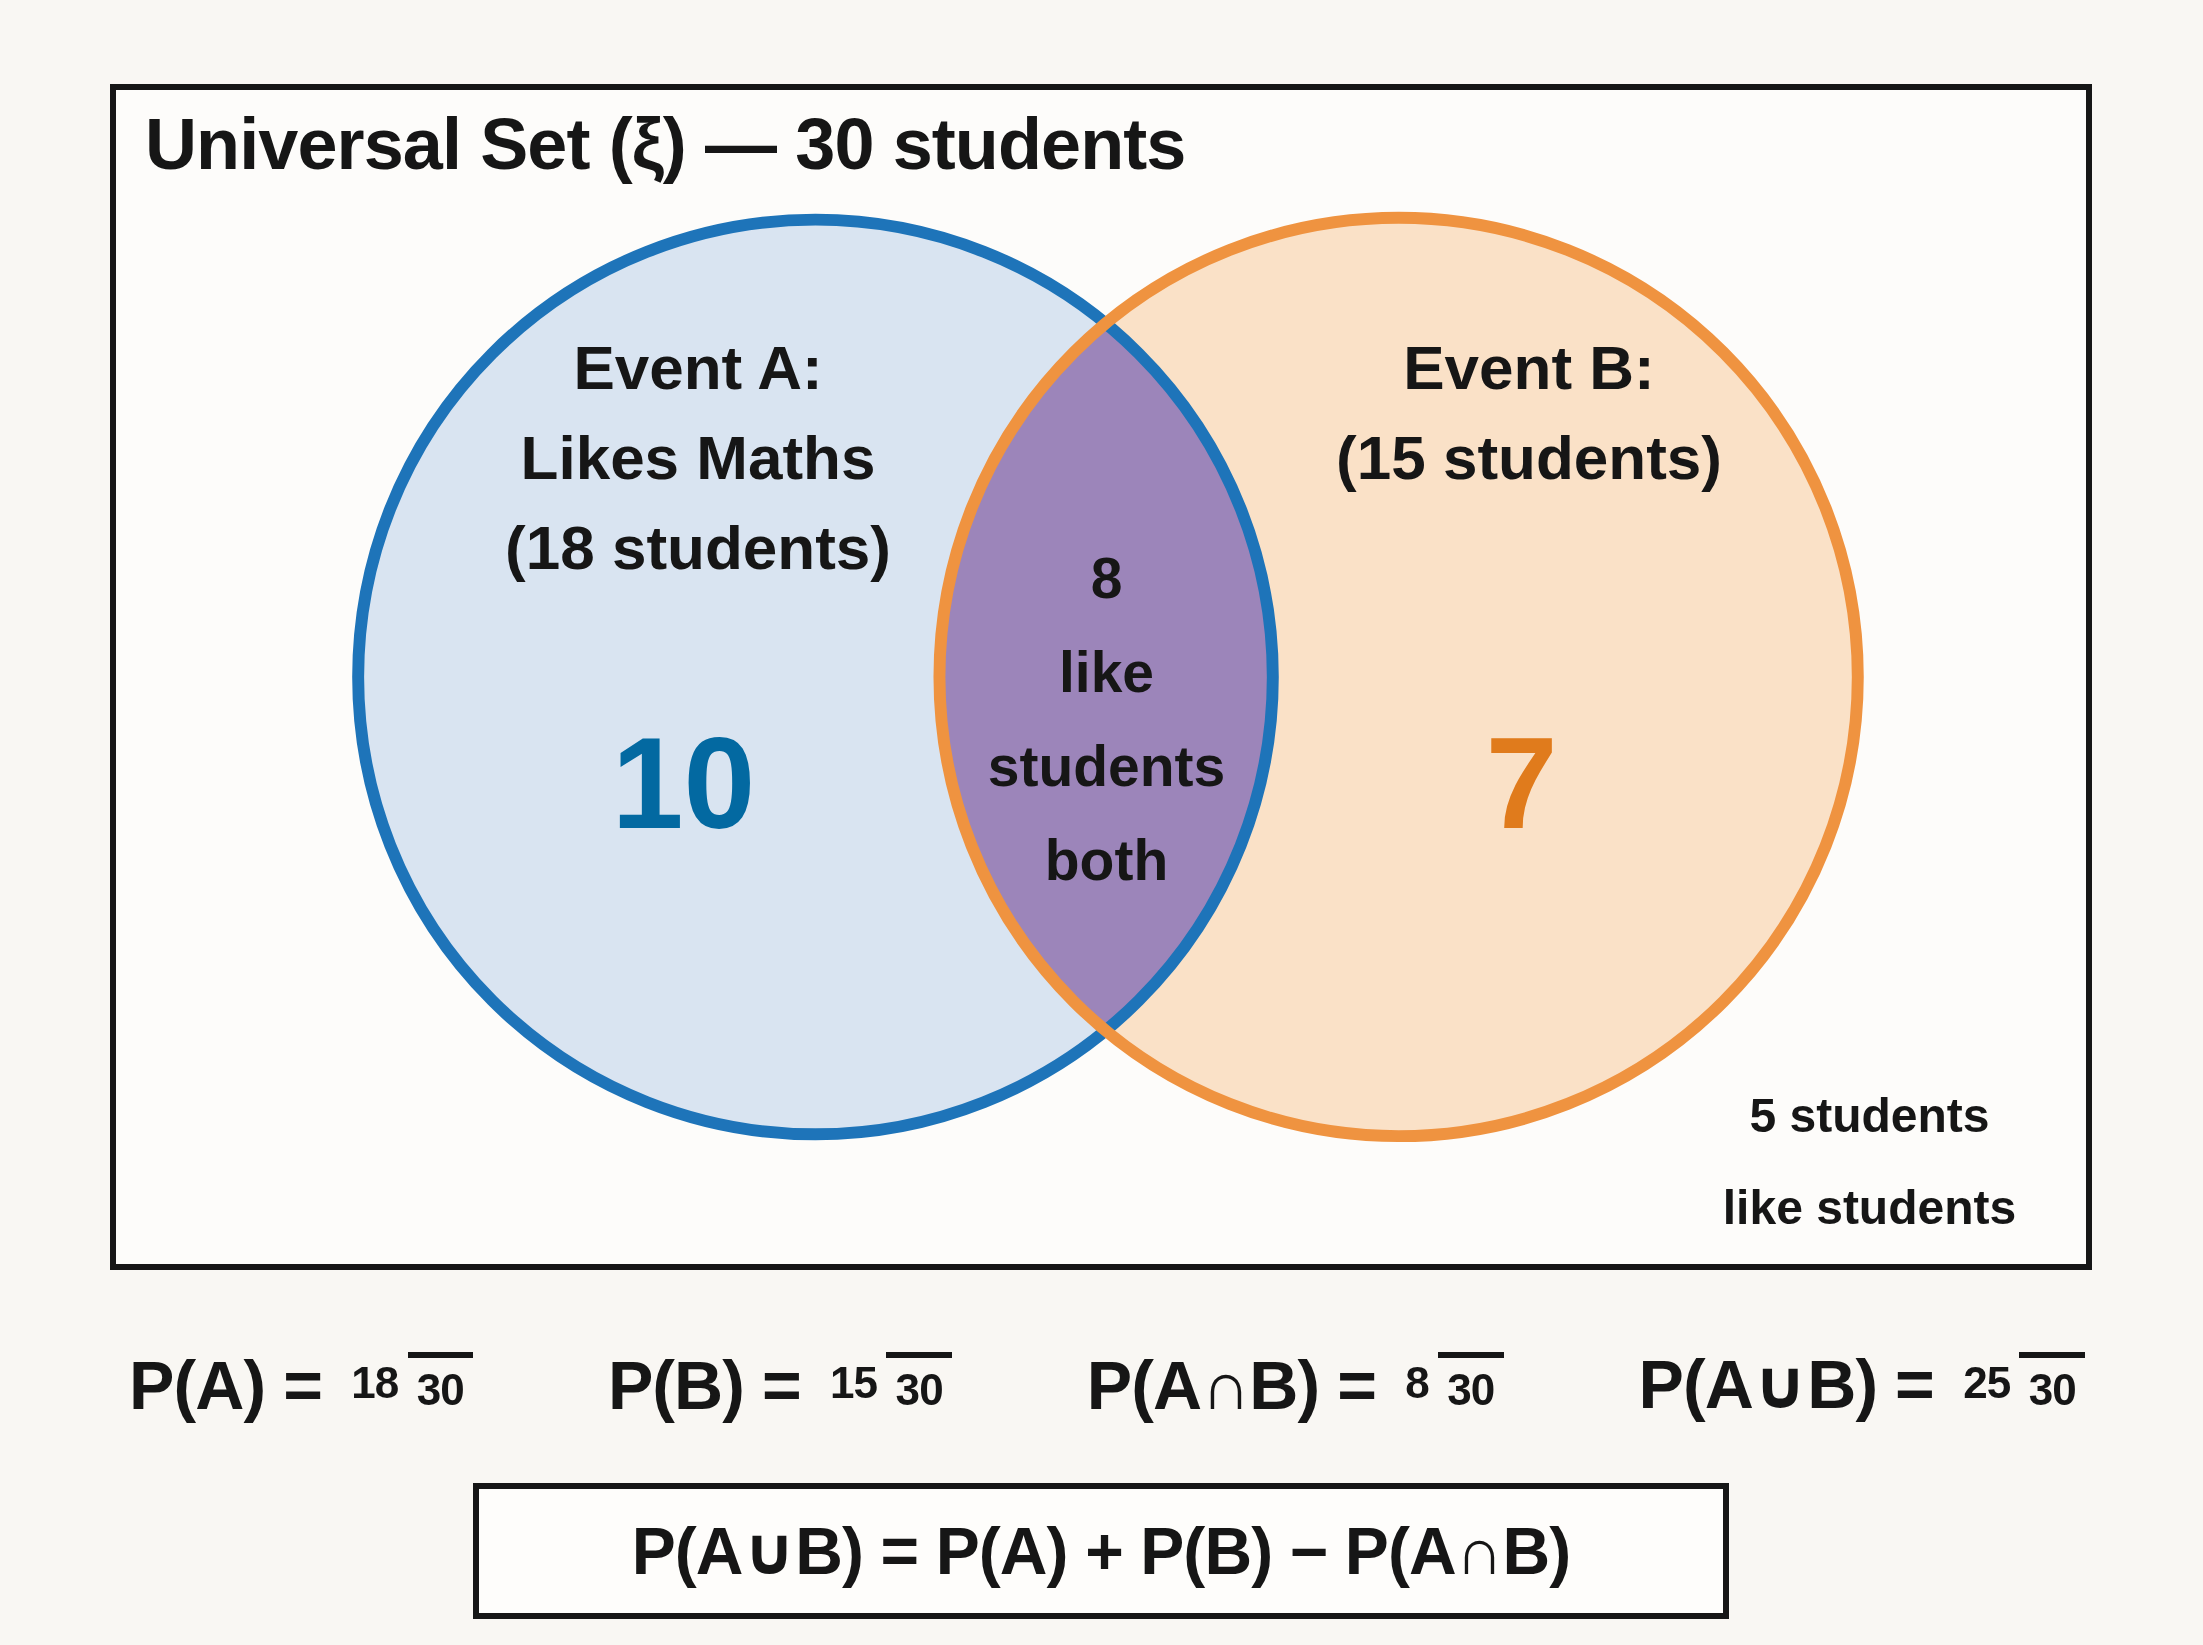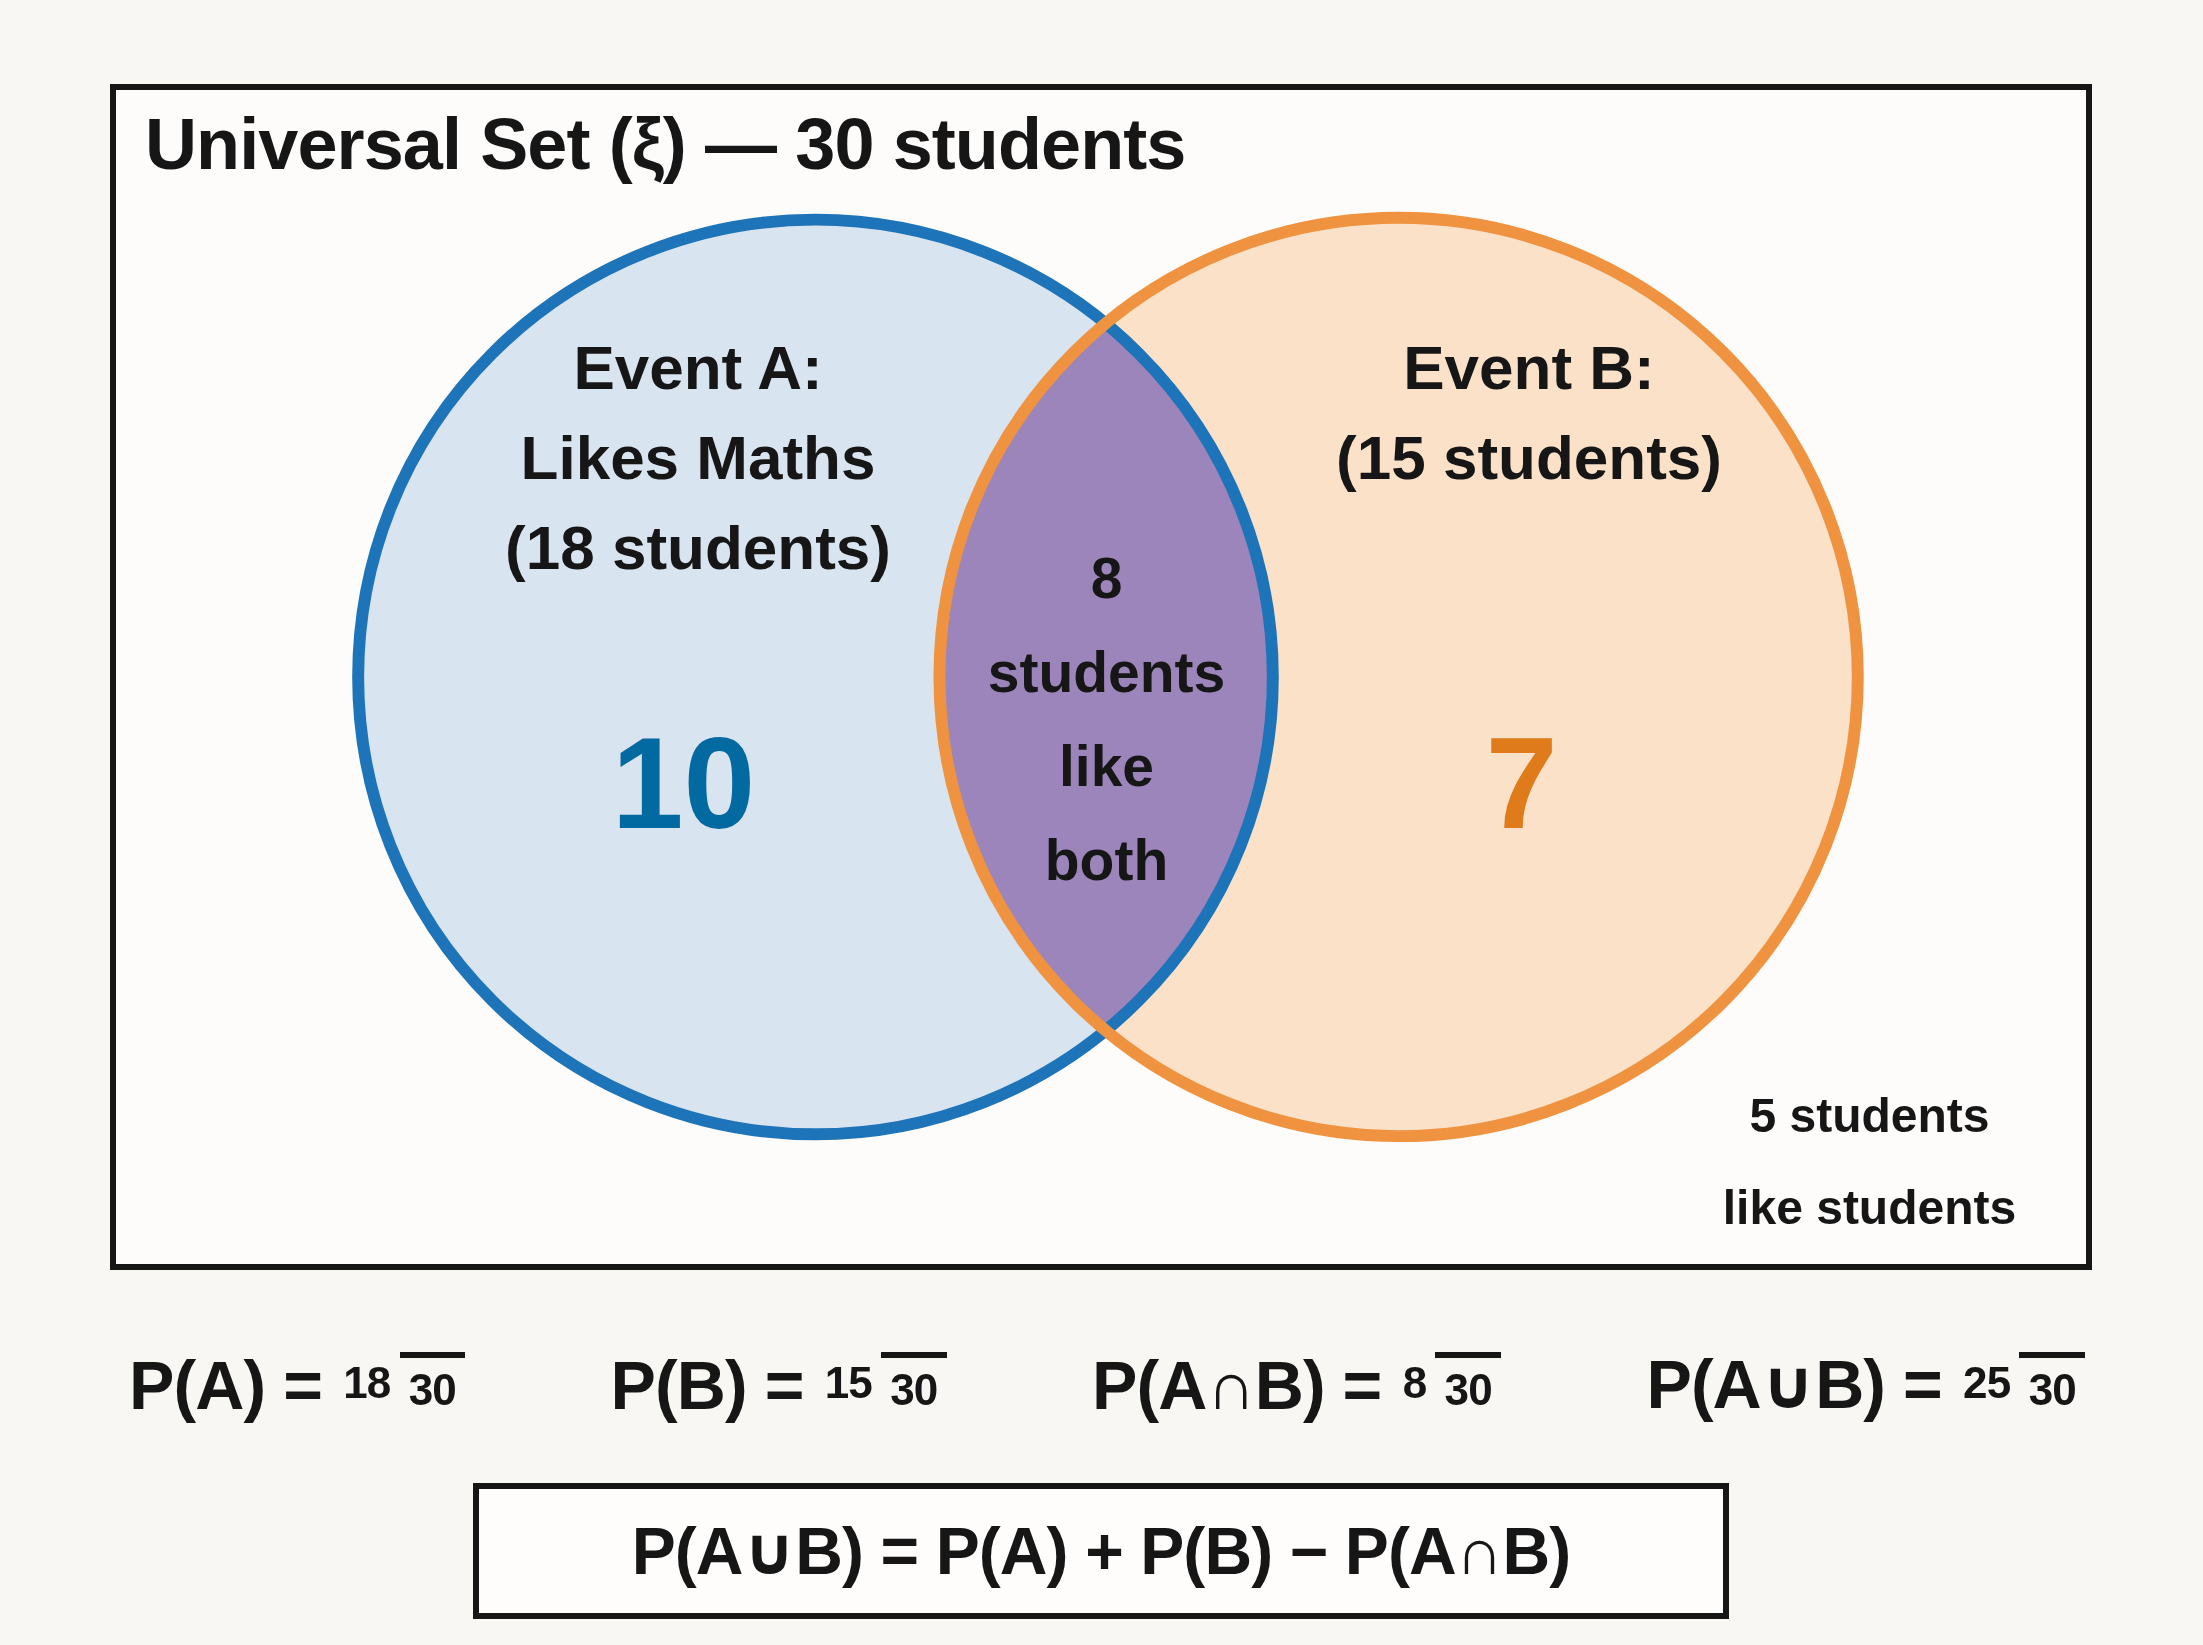--- a/index.html
+++ b/index.html
@@ -64,21 +64,21 @@
   .formula-row {
     position: absolute;
     left: 129px; top: 1287px;
     width: 1956px; height: 195px;
     display: flex;
     justify-content: space-between;
     align-items: center;
   }
   .formula {
     display: flex;
-    gap: 12px;
+    gap: 20px;
     font-size: 68px;
     letter-spacing: -0.9px;
   }
   .frac {
     display: inline-flex;
     flex-direction: row;
     align-items: center;
     font-size: 44px;
     line-height: 55px;
   }
@@ -129,22 +129,22 @@
     <div>(18 students)</div>
   </div>
 
   <div class="set-label b">
     <div>Event B:</div>
     <div>(15 students)</div>
   </div>
 
   <div class="inter-label">
     <div>8</div>
+    <div>like</div>
     <div>students</div>
-    <div>like</div>
     <div>both</div>
   </div>
 
   <div class="count a" style="color: #0369a1;">10</div>
 
   <div class="count b" style="color: rgb(224, 123, 28);">7</div>
 
   <div class="neither-label">
     <div>5 students</div>
     <div>like students</div>

